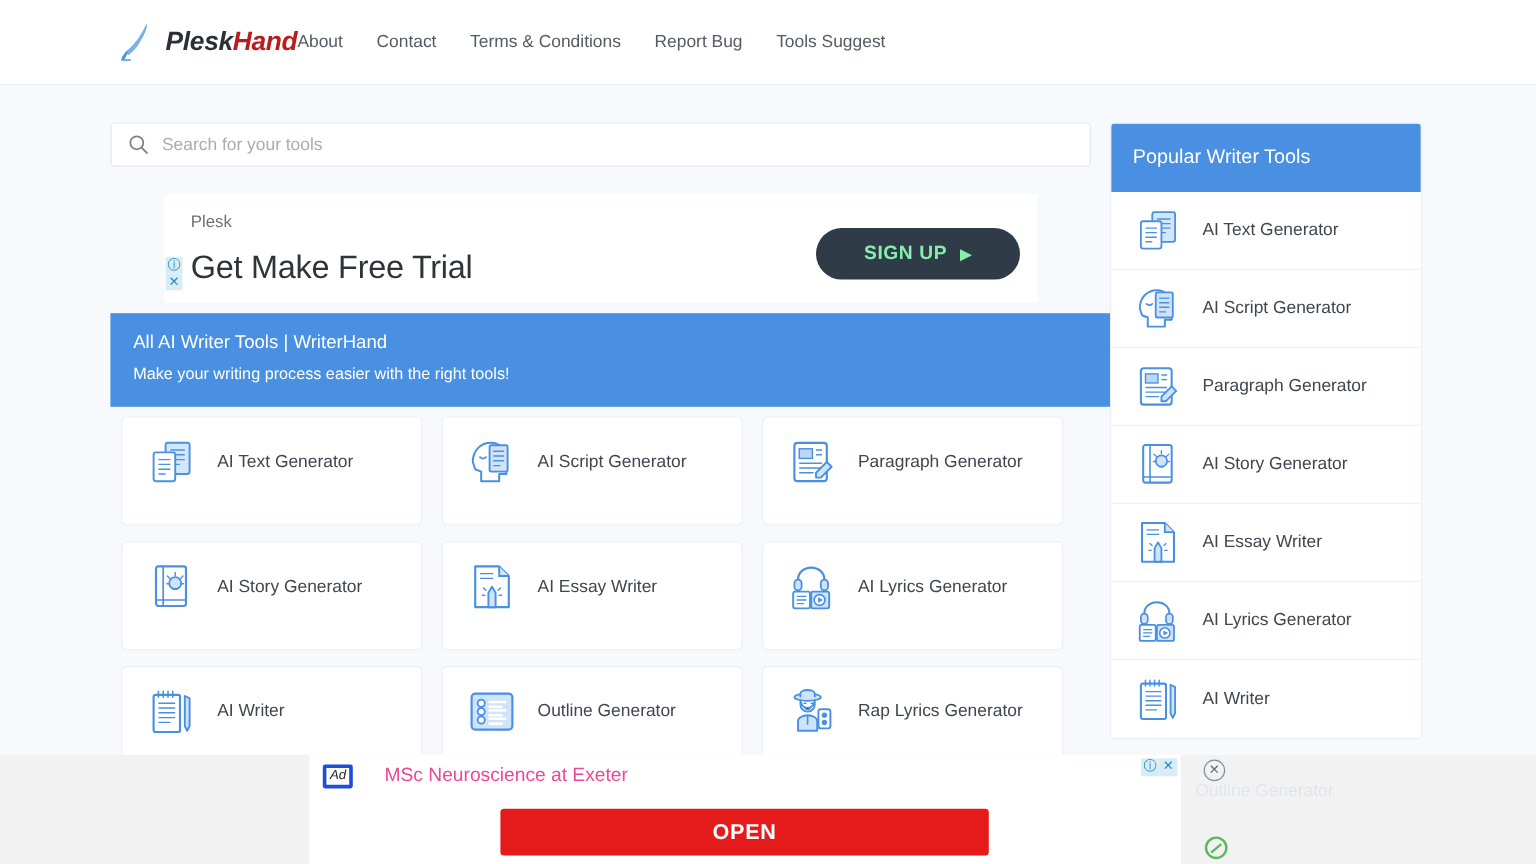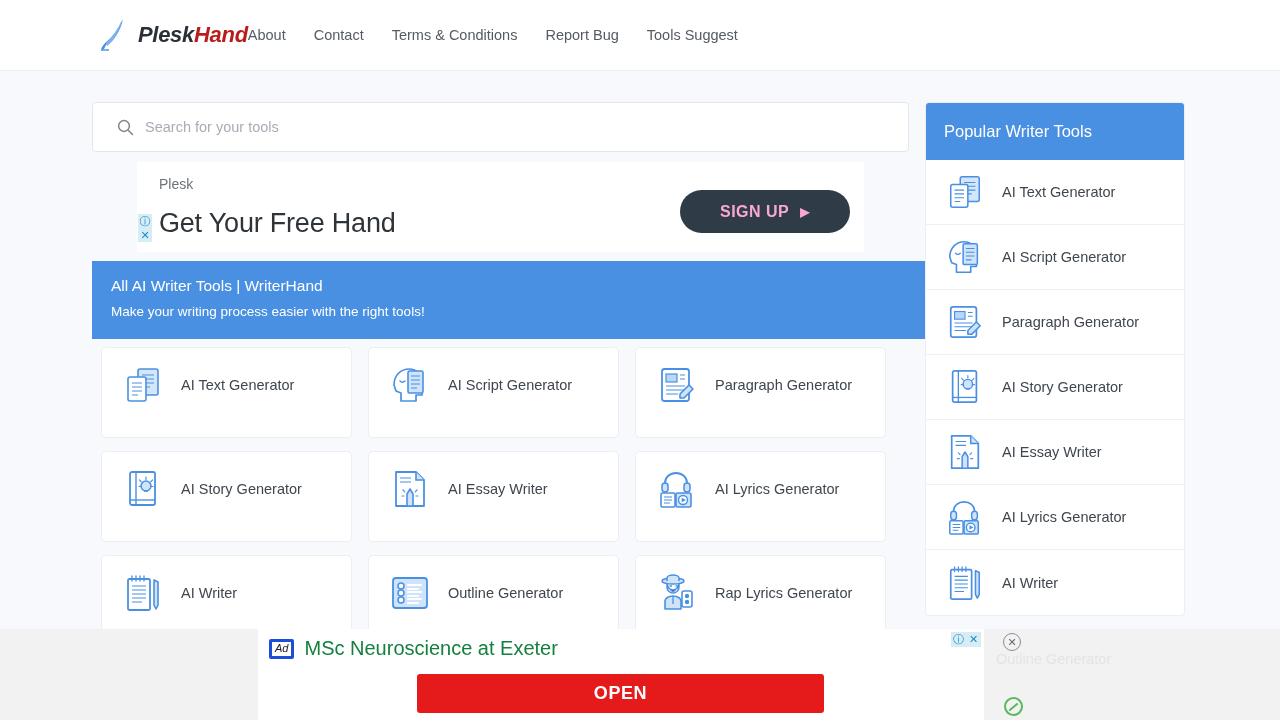--- a/index.html
+++ b/index.html
@@ -42,26 +42,26 @@
     cursor: pointer;
   }
   .nav-link:last-child { margin-right: 0; }
 
   
   .main-col {
     position: absolute; top: 102px; left: 92px;
     width: 817px;
   }
   .search-box {
-    width: 817px; height: 50px;
+    width: 817px; height: 37px;
     background: #ffffff;
     border: 1px solid #e3e7ec;
     border-radius: 4px;
     display: flex; align-items: center;
-    padding-left: 24px;
+    padding-left: 14px;
   }
   .search-input {
     border: 0; outline: 0;
     margin-left: 11px;
     font-size: 14.5px;
     font-family: "Liberation Sans", sans-serif;
     color: #3a3f45;
     width: 740px;
     background: transparent;
   }
@@ -75,21 +75,21 @@
     display: flex; align-items: center;
   }
   .top-ad-text { margin-left: 22px; }
   .top-ad-brand { font-size: 14px; color: #6d737a; margin-bottom: 16px; }
   .top-ad-head { font-size: 27px; color: #2f3439; font-weight: normal; letter-spacing: -0.2px; }
   .signup-btn {
     position: absolute; right: 14px; top: 28px;
     width: 170px; height: 43px;
     background: #2f3c47;
     border-radius: 22px;
-    color: #f9a8d4;
+    color: #86efac;
     font-size: 16px; font-weight: bold;
     letter-spacing: 0.5px;
     display: flex; align-items: center; justify-content: center;
     cursor: pointer;
   }
   .signup-btn .arrow { margin-left: 11px; font-size: 12px; }
 
   .ad-choices {
     position: absolute; left: 46px; top: 112px;
     display: flex; flex-direction: column;
@@ -194,23 +194,23 @@
   .ad-tag {
     border: 3px solid #1d4ed8;
     border-radius: 2px;
     font-size: 11px;
     color: #202124;
     padding: 0px 3px 1px 3px;
     line-height: 13px;
     font-style: italic;
   }
   .bottom-ad-title {
-    margin-left: 10px;
-    font-size: 20px;
-    color: #15803d;
+    margin-left: 26px;
+    font-size: 16px;
+    color: #ec4899;
     white-space: nowrap;
   }
   .open-btn {
     position: absolute; left: 159px; top: 45px;
     width: 407px; height: 39px;
     background: #e51b1b;
     border-radius: 3px;
     color: #ffffff;
     font-size: 18px;
     font-weight: bold;
@@ -293,21 +293,21 @@
       <svg width="17" height="17" viewBox="0 0 17 17">
         <circle cx="7" cy="7" r="5.4" stroke="#7d848c" stroke-width="1.5" fill="none"></circle>
         <path d="M11.2 11.2 L15.5 15.5" stroke="#7d848c" stroke-width="1.5" stroke-linecap="round"></path>
       </svg>
       <input class="search-input" type="text" placeholder="Search for your tools" style="">
     </div>
 
     <div class="top-ad">
       <div class="top-ad-text">
         <div class="top-ad-brand">Plesk</div>
-        <div class="top-ad-head">Get Your Free Hand</div>
+        <div class="top-ad-head">Get Make Free Trial</div>
       </div>
       <div class="signup-btn">
         <span>SIGN UP</span>
         <span class="arrow">▶</span>
       </div>
     </div>
     <div class="ad-choices">
       <span>ⓘ</span>
       <span>✕</span>
     </div>

